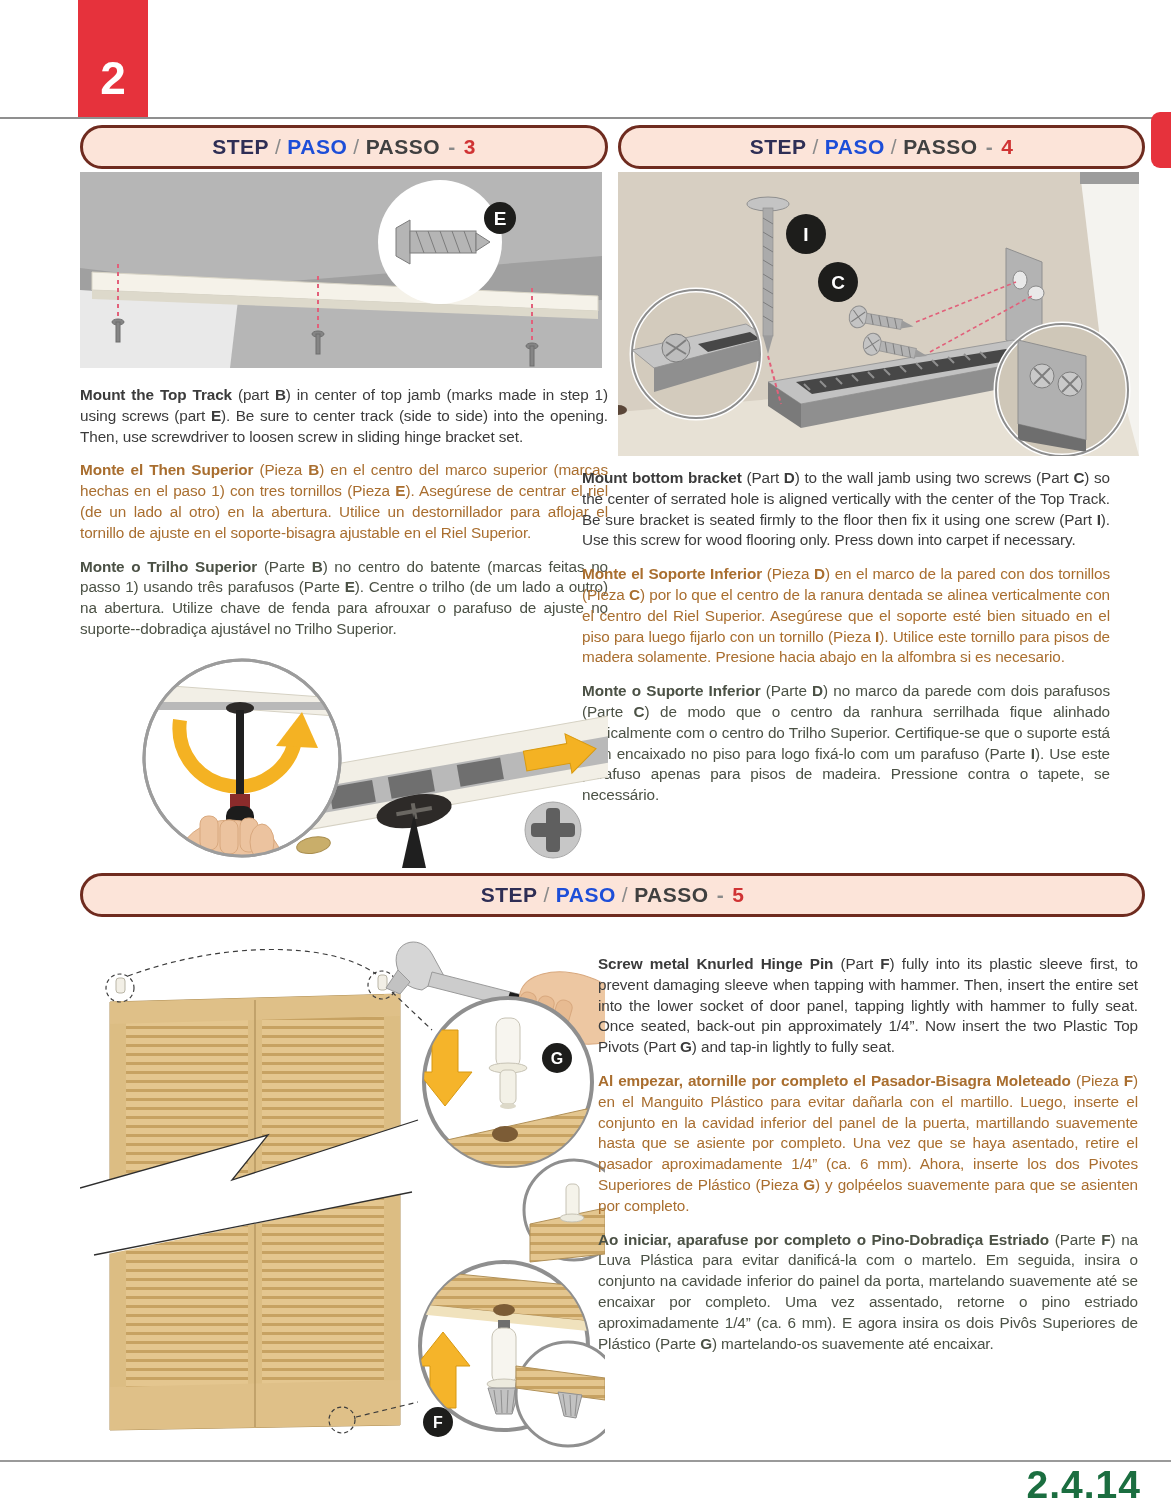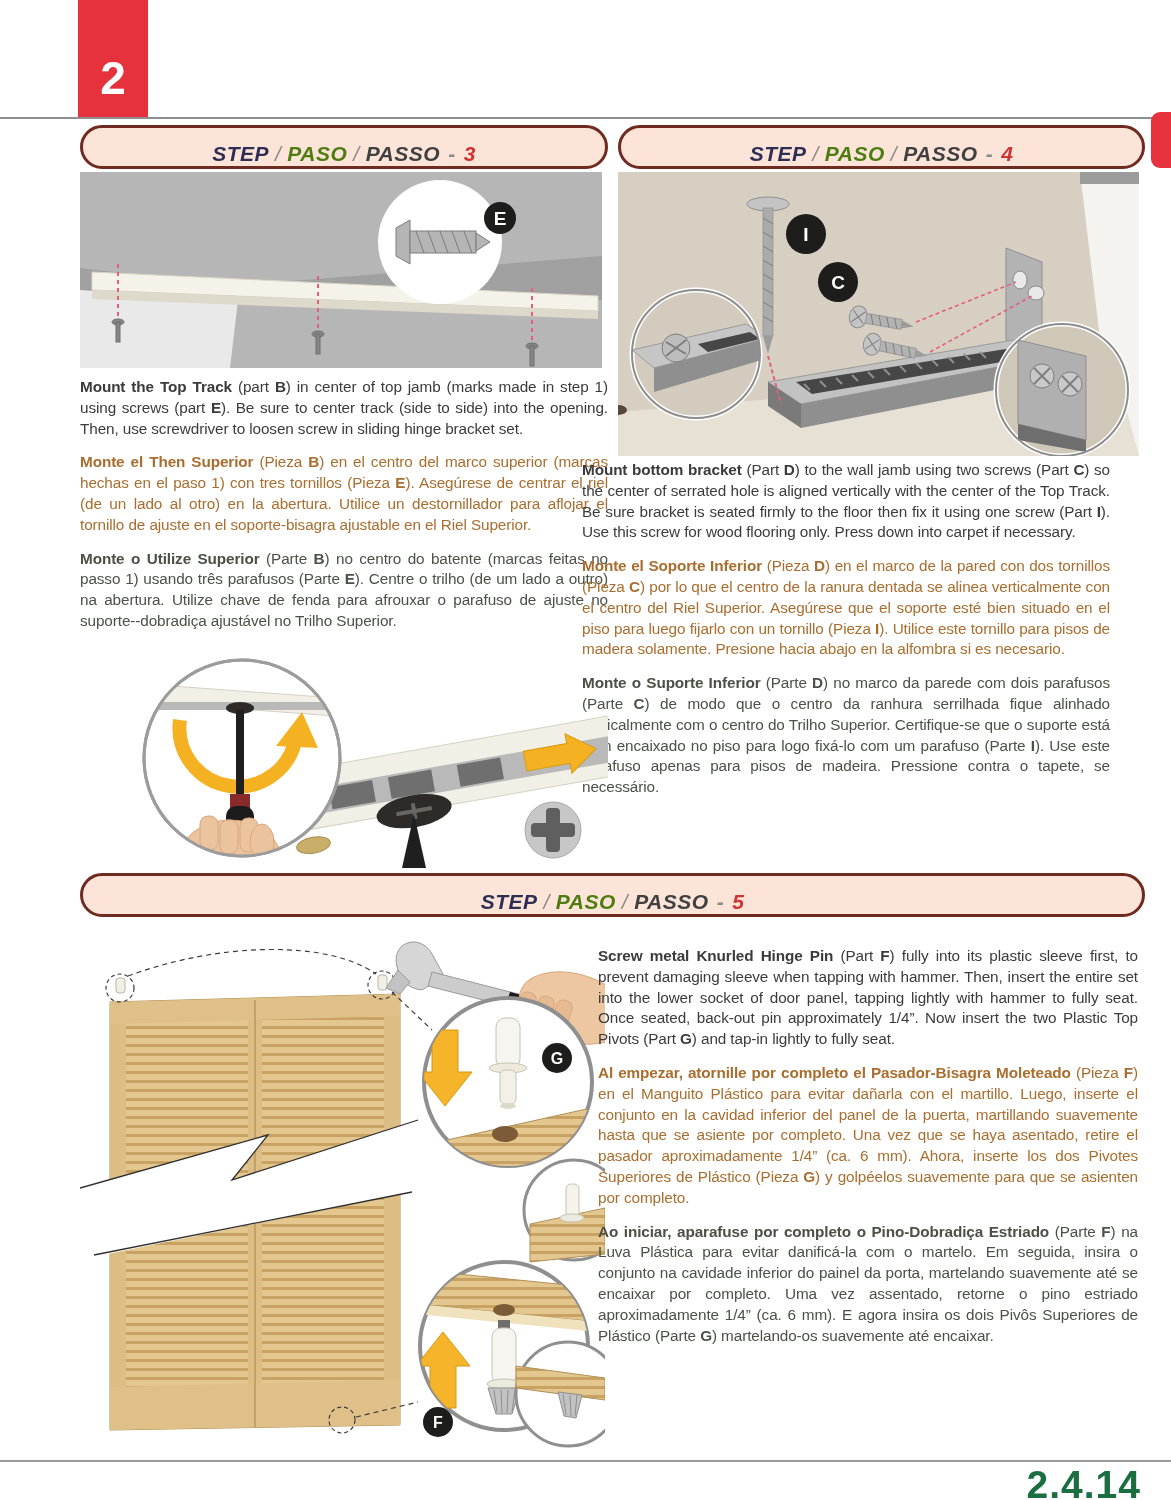--- a/index.html
+++ b/index.html
@@ -10,42 +10,42 @@
   .chapter-tab{position:absolute;left:78px;top:0;width:70px;height:117px;background:#e6323c;
                color:#fff;display:flex;align-items:flex-end;justify-content:center;
                font-size:46px;font-weight:bold;padding-bottom:12px;box-sizing:border-box;}
   .top-rule{position:absolute;left:0;top:117px;width:1171px;height:2px;background:#8f8f8f;}
   .bleed-tab{position:absolute;right:-8px;top:112px;width:28px;height:56px;background:#e6323c;border-radius:9px;}
   .bottom-rule{position:absolute;left:0;top:1460px;width:1171px;height:2px;background:#9a9a9a;}
   .page-number{position:absolute;right:30px;top:1463px;color:#1b6e40;font-weight:bold;font-size:39px;letter-spacing:1px;}
 
   
   .banner{position:absolute;height:38px;background:#fce4d9;border:3px solid #6f2b1f;border-radius:22px;
-          display:flex;align-items:flex-end;justify-content:center;font-weight:bold;font-size:21px;letter-spacing:.5px;font-style:italic;}
+          display:flex;align-items:center;justify-content:center;font-weight:bold;font-size:21px;letter-spacing:.5px;}
   .banner .b-en{color:#2e2e55;}
   .banner .b-sep{color:#8a8a8a;margin:0 6px;font-weight:normal;}
-  .banner .b-es{color:#4d7c0f;}
+  .banner .b-es{color:#1d4ed8;}
   .banner .b-pt{color:#404040;}
   .banner .b-dash{color:#8a8a8a;margin:0 8px;}
   .banner .b-num{color:#d03334;}
   .banner-3{left:80px;top:125px;width:522px;}
   .banner-4{left:618px;top:125px;width:521px;}
   .banner-5{left:80px;top:873px;width:1059px;}
 
   
   .illus{position:absolute;}
   .illus svg{display:block;}
   .img-step3-top{left:80px;top:172px;}
   .img-step4{left:618px;top:172px;}
   .img-step3-bottom{left:80px;top:656px;}
   .img-step5{left:80px;top:930px;}
 
   
   .textcol{position:absolute;font-size:15.3px;line-height:1.36;text-align:justify;letter-spacing:-.1px;}
-  .textcol p{margin:0 0 13px 0;}
+  .textcol p{margin:8px 0 13px 0;}
   .text-step3{left:80px;top:377px;width:528px;}
   .text-step4{left:582px;top:460px;width:528px;}
   .text-step5{left:598px;top:946px;width:540px;}
   .lang-en{color:#3b3b3b;}
   .lang-es{color:#a96e2f;}
   .lang-pt{color:#4b5145;}
 
   .badge-text{font:bold 19px "Liberation Sans",sans-serif;fill:#fff;text-anchor:middle;}
 </style>
 </head>
@@ -199,21 +199,21 @@
           <path d="M444,204 l16,16 M460,204 l-16,16" stroke="#7e7e7e" stroke-width="2"></path>
         </g>
         <circle cx="444" cy="218" r="66" fill="none" stroke="#8d8d8d" stroke-width="2"></circle>
       </g>
     </svg>
   </div>
 
   <div class="textcol text-step3">
     <p class="lang-en"><b>Mount the Top Track</b> (part <b>B</b>) in center of top jamb (marks made in step 1) using screws (part <b>E</b>). Be sure to center track (side to side) into the opening. Then, use screwdriver to loosen screw in sliding hinge bracket set.</p>
     <p class="lang-es"><b>Monte el Then Superior</b> (Pieza <b>B</b>) en el centro del marco superior (marcas hechas en el paso 1) con tres tornillos (Pieza <b>E</b>). Asegúrese de centrar el riel (de un lado al otro) en la abertura. Utilice un destornillador para aflojar el tornillo de ajuste en el soporte-bisagra ajustable en el Riel Superior.</p>
-    <p class="lang-pt"><b>Monte o Utilize Superior</b> (Parte <b>B</b>) no centro do batente (marcas feitas no passo 1) usando três parafusos (Parte <b>E</b>). Centre o trilho (de um lado a outro) na abertura. Utilize chave de fenda para afrouxar o parafuso de ajuste no suporte--dobradiça ajustável no Trilho Superior.</p>
+    <p class="lang-pt"><b>Monte o Trilho Superior</b> (Parte <b>B</b>) no centro do batente (marcas feitas no passo 1) usando três parafusos (Parte <b>E</b>). Centre o trilho (de um lado a outro) na abertura. Utilize chave de fenda para afrouxar o parafuso de ajuste no suporte--dobradiça ajustável no Trilho Superior.</p>
   </div>
 
   <div class="textcol text-step4">
     <p class="lang-en"><b>Mount bottom bracket</b> (Part <b>D</b>) to the wall jamb using two screws (Part <b>C</b>) so the center of serrated hole is aligned vertically with the center of the Top Track. Be sure bracket is seated firmly to the floor then fix it using one screw (Part <b>I</b>). Use this screw for wood flooring only. Press down into carpet if necessary.</p>
     <p class="lang-es"><b>Monte el Soporte Inferior</b> (Pieza <b>D</b>) en el marco de la pared con dos tornillos (Pieza <b>C</b>) por lo que el centro de la ranura dentada se alinea verticalmente con el centro del Riel Superior. Asegúrese que el soporte esté bien situado en el piso para luego fijarlo con un tornillo (Pieza <b>I</b>). Utilice este tornillo para pisos de madera solamente. Presione hacia abajo en la alfombra si es necesario.</p>
     <p class="lang-pt"><b>Monte o Suporte Inferior</b> (Parte <b>D</b>) no marco da parede com dois parafusos (Parte <b>C</b>) de modo que o centro da ranhura serrilhada fique alinhado verticalmente com o centro do Trilho Superior. Certifique-se que o suporte está bem encaixado no piso para logo fixá-lo com um parafuso (Parte <b>I</b>). Use este parafuso apenas para pisos de madeira. Pressione contra o tapete, se necessário.</p>
   </div>
 
   <div class="illus img-step3-bottom">
     <svg width="528" height="212" viewBox="0 0 528 212">

